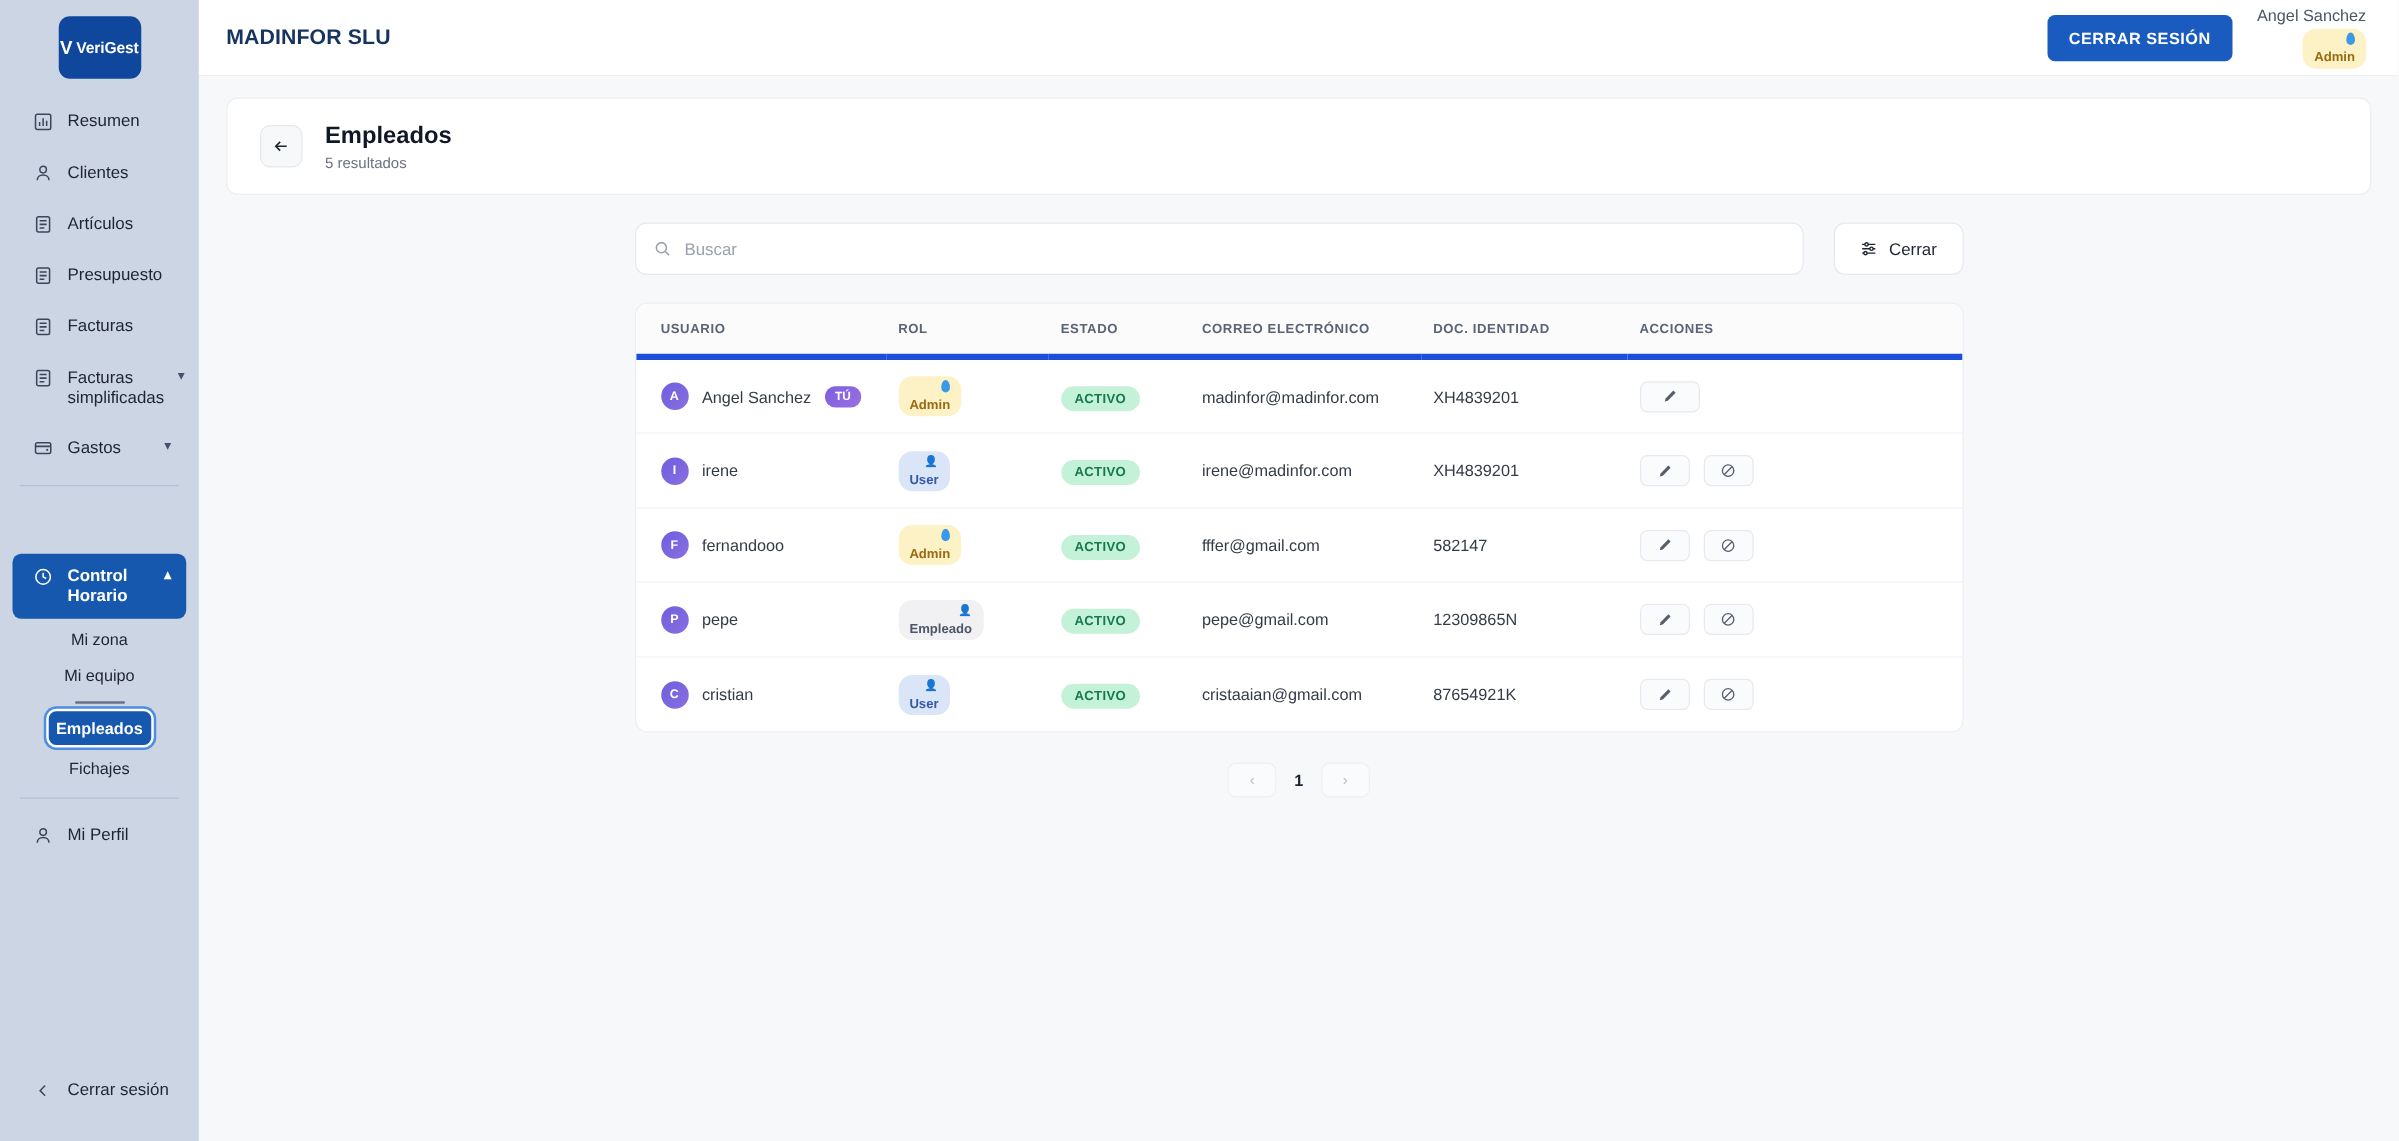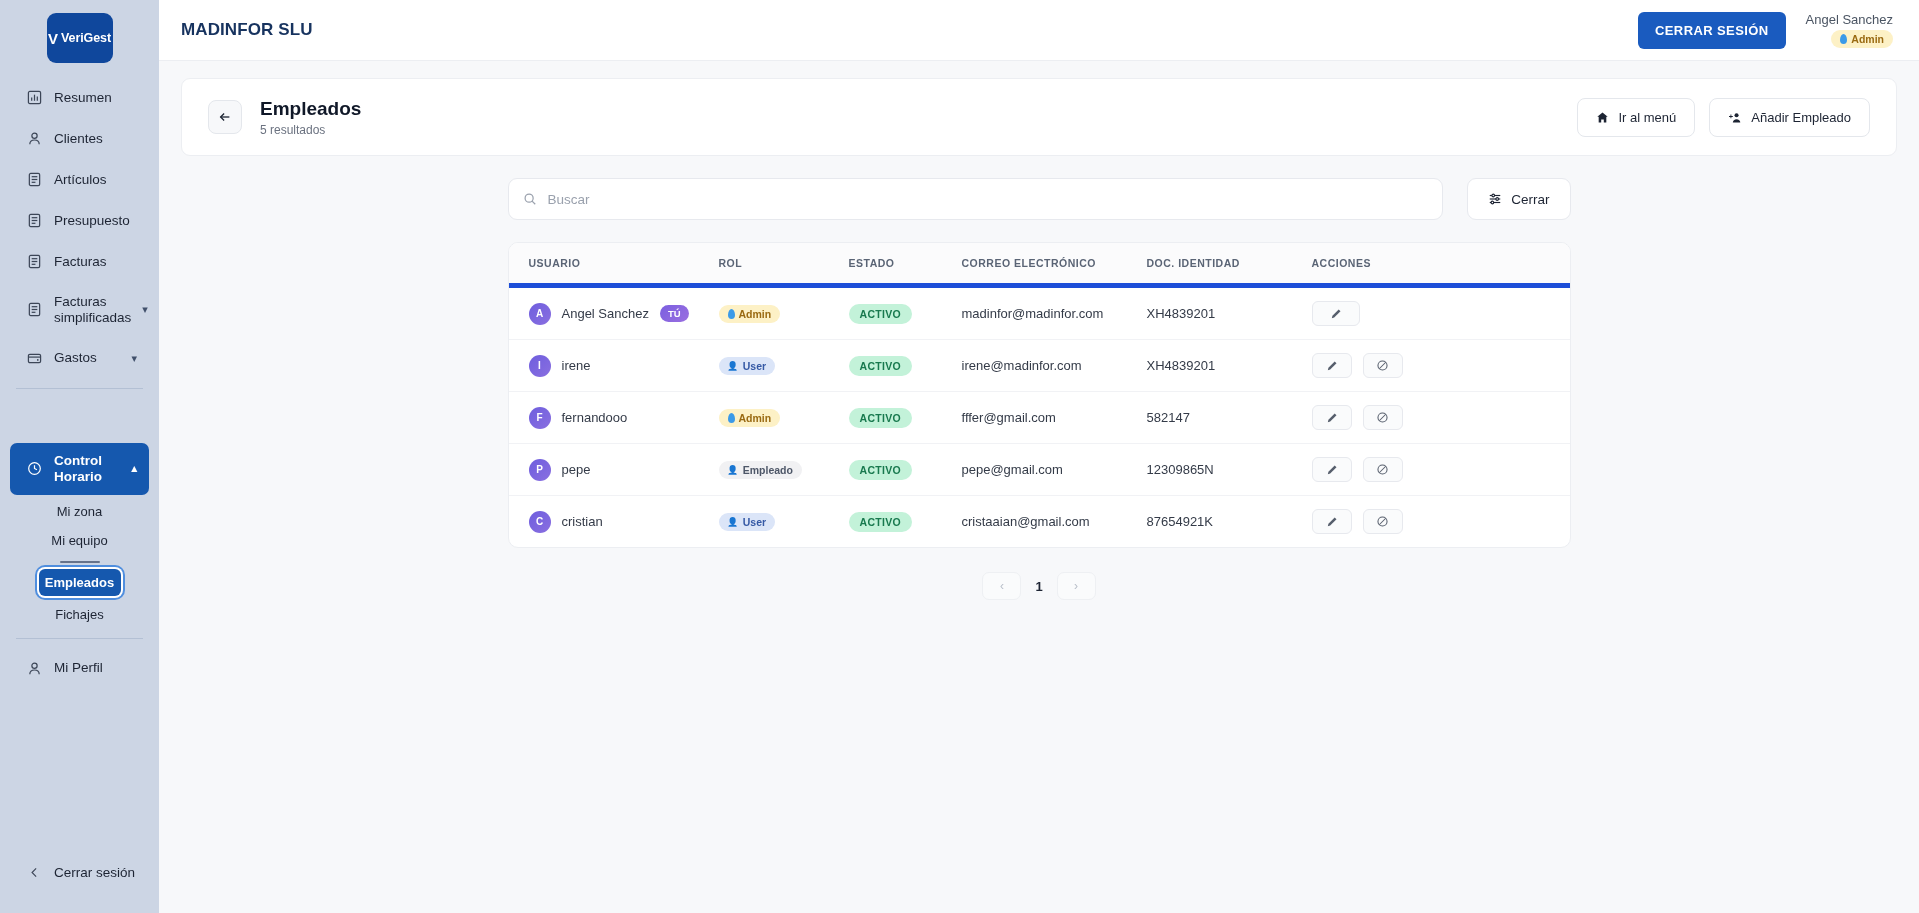--- a/index.html
+++ b/index.html
@@ -23,21 +23,21 @@
     width: 66px; height: 50px; border-radius: 9px;
     background: #0f479c;
     display: flex; align-items: center; justify-content: center;
     gap: 3px;
   }
   .logo-mark { color: #ffffff; font-size: 15px; font-weight: 700; line-height: 1; }
   .logo-text { color: #ffffff; font-size: 12.5px; font-weight: 600; letter-spacing: -0.1px; }
 
   .nav { display: flex; flex-direction: column; }
   .nav-item {
-    display: flex; align-items: center; gap: 11px;
+    display: flex; gap: 11px;
     padding: 10px 12px 10px 16px;
     margin: 2px 10px; border-radius: 7px;
     cursor: pointer; position: relative;
     color: #1d2433; font-size: 13.5px;
   }
   .nav-item .ico { width: 17px; height: 17px; flex: 0 0 17px; color: #3c4657; display:flex; align-items:center; justify-content:center; }
   .nav-item .lbl { line-height: 1.18; }
   .nav-item .chev { margin-left: auto; color: #41506b; font-size: 11px; }
   .nav-item.active {
     background: #1558ae; color: #ffffff; font-weight: 700; margin-top: 45px;
@@ -72,22 +72,22 @@
   .topbar-right { margin-left: auto; display: flex; align-items: center; gap: 20px; }
   .logout-btn {
     background: #1a5bbf; color: #fff; border: none; cursor: pointer;
     font-size: 13px; font-weight: 700; letter-spacing: 0.4px;
     padding: 11px 17px; border-radius: 6px;
     font-family: "Liberation Sans", sans-serif;
   }
   .user-box { display: flex; flex-direction: column; align-items: flex-end; gap: 3px; padding-right: 6px;}
   .user-name { font-size: 13px; color: #4b5563; }
   .chip {
-    display: inline-flex; align-items: center; gap: 4px;
-    font-size: 10.5px; padding: 3px 9px; border-radius: 11px; font-weight: 600;
+    display: inline-flex; align-items: flex-end; gap: 4px;
+    font-size: 10.5px; padding: 3px 9px; border-radius: 11px; font-weight: 600; flex-direction: column;
   }
   .chip-admin { background: #fdf1c6; color: #9a6a12; }
   .dot-blue { width: 7px; height: 10px; background: #3b9ae8; border-radius: 50% 50% 50% 50% / 60% 60% 40% 40%; display:inline-block;}
 
   .content { flex: 1; overflow: hidden; }
 
   .header-card {
     background: #ffffff; margin: 17px 22px 0 22px; border-radius: 9px;
     border: 1px solid #eceef2;
     height: 78px; display: flex; align-items: center; padding: 0 26px;
@@ -346,40 +346,20 @@
         <span>
             <svg width="14" height="14" viewBox="0 0 16 16" fill="none" stroke="currentColor" stroke-width="1.5">
               <line x1="13" y1="8" x2="3" y2="8"></line>
               <polyline points="7,4 3,8 7,12"></polyline>
             </svg>
           </span>
       </button>
       <div class="title-block">
         <div class="page-title">Empleados</div>
         <div class="page-sub">5 resultados</div>
-      </div>
-      <div class="header-actions">
-        <button class="ghost-btn">
-          <span>
-              <svg width="13" height="13" viewBox="0 0 16 16" fill="currentColor">
-                <path d="M8 1.8 1.6 7.2h1.7V14h3.1v-3.6h3.2V14h3.1V7.2h1.7z"></path>
-              </svg>
-            </span>
-          <span>Ir al menú</span>
-        </button>
-        <button class="ghost-btn">
-          <span>
-              <svg width="14" height="13" viewBox="0 0 18 16" fill="currentColor">
-                <circle cx="11" cy="5" r="2.6"></circle>
-                <path d="M6.2 14.5c0-2.6 2.1-4.2 4.8-4.2s4.8 1.6 4.8 4.2z"></path>
-                <path d="M3.2 4.2h1.1v1.9h1.9v1.1H4.3v1.9H3.2V7.2H1.3V6.1h1.9z"></path>
-              </svg>
-            </span>
-          <span>Añadir Empleado</span>
-        </button>
       </div>
     </section>
 
     <section class="panel">
 
       <div class="search-row">
         <div class="search-wrap">
           <span>
               <svg width="14" height="14" viewBox="0 0 16 16" fill="none" stroke="#9aa1ad" stroke-width="1.4">
                 <circle cx="7" cy="7" r="4.6"></circle>

